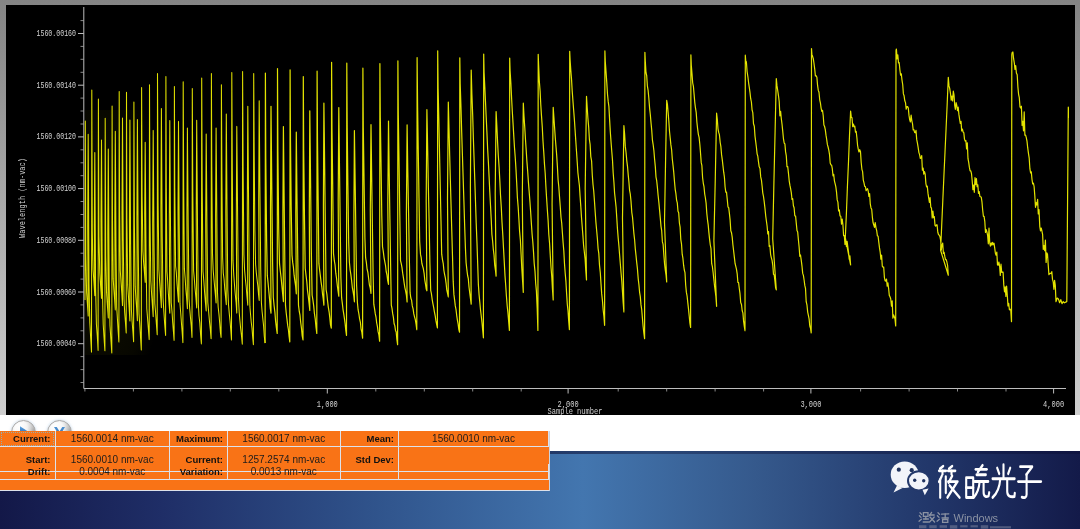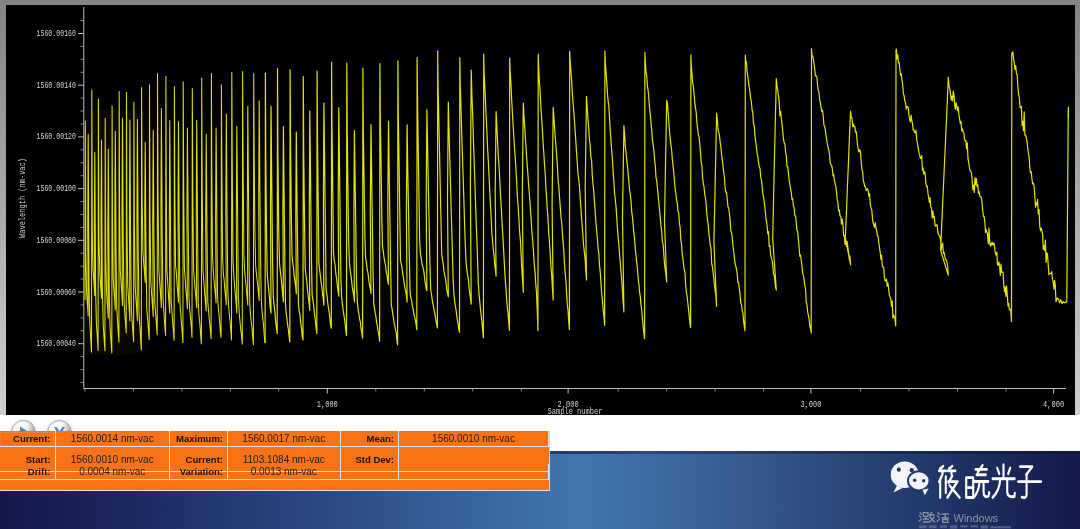--- a/index.html
+++ b/index.html
@@ -135,21 +135,21 @@
    <div class="c lab" style="left:170px;width:58px">Maximum:</div>
    <div class="c val" style="left:228px;width:112.5px">1560.0017 nm-vac</div>
    <div class="c lab" style="left:340.5px;width:58.5px">Mean:</div>
    <div class="c val" style="left:399px;width:150px">1560.0010 nm-vac</div>
    <div class="focus"></div>
  </div>
  <div class="row" style="top:16px;height:25px">
    <div class="c lab" style="left:0;width:55.5px">Start:</div>
    <div class="c val" style="left:55.5px;width:114.5px">1560.0010 nm-vac</div>
    <div class="c lab" style="left:170px;width:58px">Current:</div>
-   <div class="c val" style="left:228px;width:112.5px">1103.1084 nm-vac</div>
+   <div class="c val" style="left:228px;width:112.5px">1257.2574 nm-vac</div>
    <div class="c lab" style="left:340.5px;width:58.5px">Std Dev:</div>
  </div>
  <div class="row" style="top:32.5px;height:16.5px">
    <div class="c lab" style="left:0;width:55.5px">Drift:</div>
    <div class="c val" style="left:55.5px;width:114.5px">0.0004 nm-vac</div>
    <div class="c lab" style="left:170px;width:58px">Variation:</div>
    <div class="c val" style="left:228px;width:112.5px">0.0013 nm-vac</div>
    <div class="c lab" style="left:340.5px;width:58.5px"></div>
    <div class="c val" style="left:399px;width:150px"></div>
  </div>

